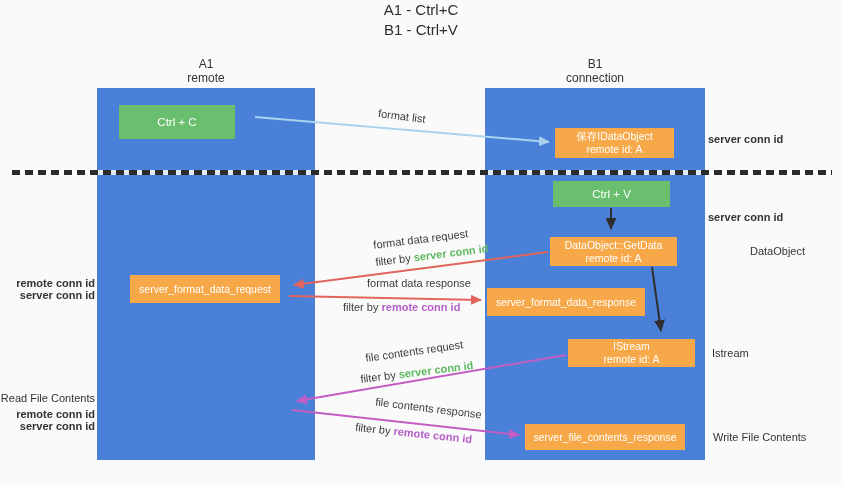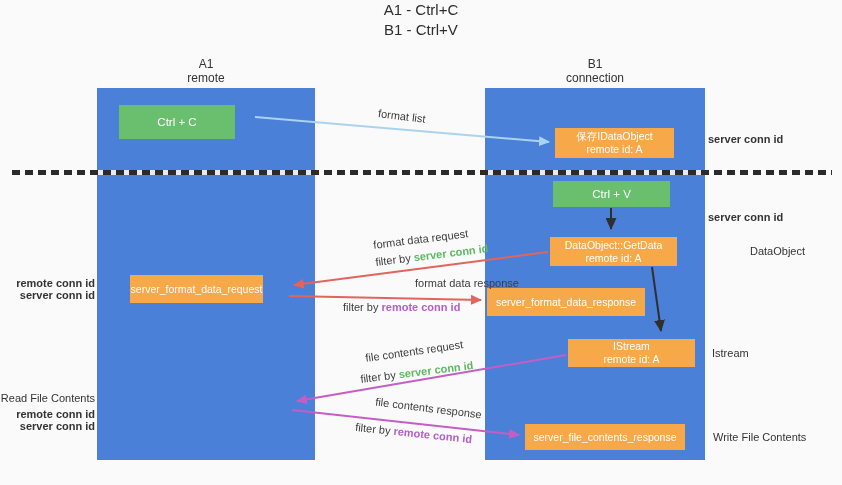--- a/index.html
+++ b/index.html
@@ -30,37 +30,37 @@
   .box {
     position:absolute; display:flex; flex-direction:column; align-items:center;
     justify-content:center; color:#fff; text-align:center; box-sizing:border-box;
   }
   .green-box { background:#6abf6e; font-size:11.5px; }
   .orange-box { background:#f7a94a; font-size:10.5px; line-height:13px; }
   #box-ctrl-c { left:119px; top:105px; width:116px; height:34px;text-align:center; }
   #box-save-idataobject { left:555px; top:128px; width:119px; height:30px; }
   #box-ctrl-v { left:553px; top:181px; width:117px; height:26px; }
   #box-getdata { left:550px; top:237px; width:127px; height:29px; }
-  #box-format-request { left:130px; top:275px; width:133px; height:28px; }
+  #box-format-request { left:130px; top:275px; width:150px; height:28px; }
   #box-format-response { left:487px; top:288px; width:158px; height:28px; }
   #box-istream { left:568px; top:339px; width:127px; height:28px; }
   #box-file-request { left:128px; top:392px; width:162px; height:26px; }
   #box-file-response { left:525px; top:424px; width:160px; height:26px; }
   .lbl { position:absolute; font-size:11px; color:#3c3c3c; white-space:nowrap; }
   .key-green { color:#5db95f; font-weight:bold; }
   .key-purple { color:#b45ec9; font-weight:bold; }
   .side-right { position:absolute; font-size:11px; color:#333; white-space:nowrap; }
   .side-left {
     position:absolute; left:0; width:95px; text-align:right; font-size:11px;
     color:#333; white-space:nowrap;
   }
   #lbl-format-list { left:378px; top:110px; transform:rotate(7deg); }
   #lbl-format-data-request { left:373px; top:233px; transform:rotate(-7deg); }
   #lbl-filter-server-1 { left:375px; top:249px; transform:rotate(-7deg); }
-  #lbl-format-data-response { left:367px; top:277px;margin-left:48px; }
+  #lbl-format-data-response { left:367px; top:277px; }
   #lbl-filter-remote-1 { left:343px; top:301px; }
   #lbl-file-contents-request { left:365px; top:345px; transform:rotate(-8deg); }
   #lbl-filter-server-2 { left:360px; top:366px; transform:rotate(-7deg); }
   #lbl-file-contents-response { left:375px; top:402px; transform:rotate(7deg); }
   #lbl-filter-remote-2 { left:355px; top:427px; transform:rotate(6deg); }
   #side-server-conn-1 { left:708px; top:133px; }
   #side-server-conn-2 { left:708px; top:211px; }
   #side-dataobject { left:710px; top:245px;margin-left:40px; }
   #side-istream { left:712px; top:347px; }
   #side-write-file { left:713px; top:431px; }

